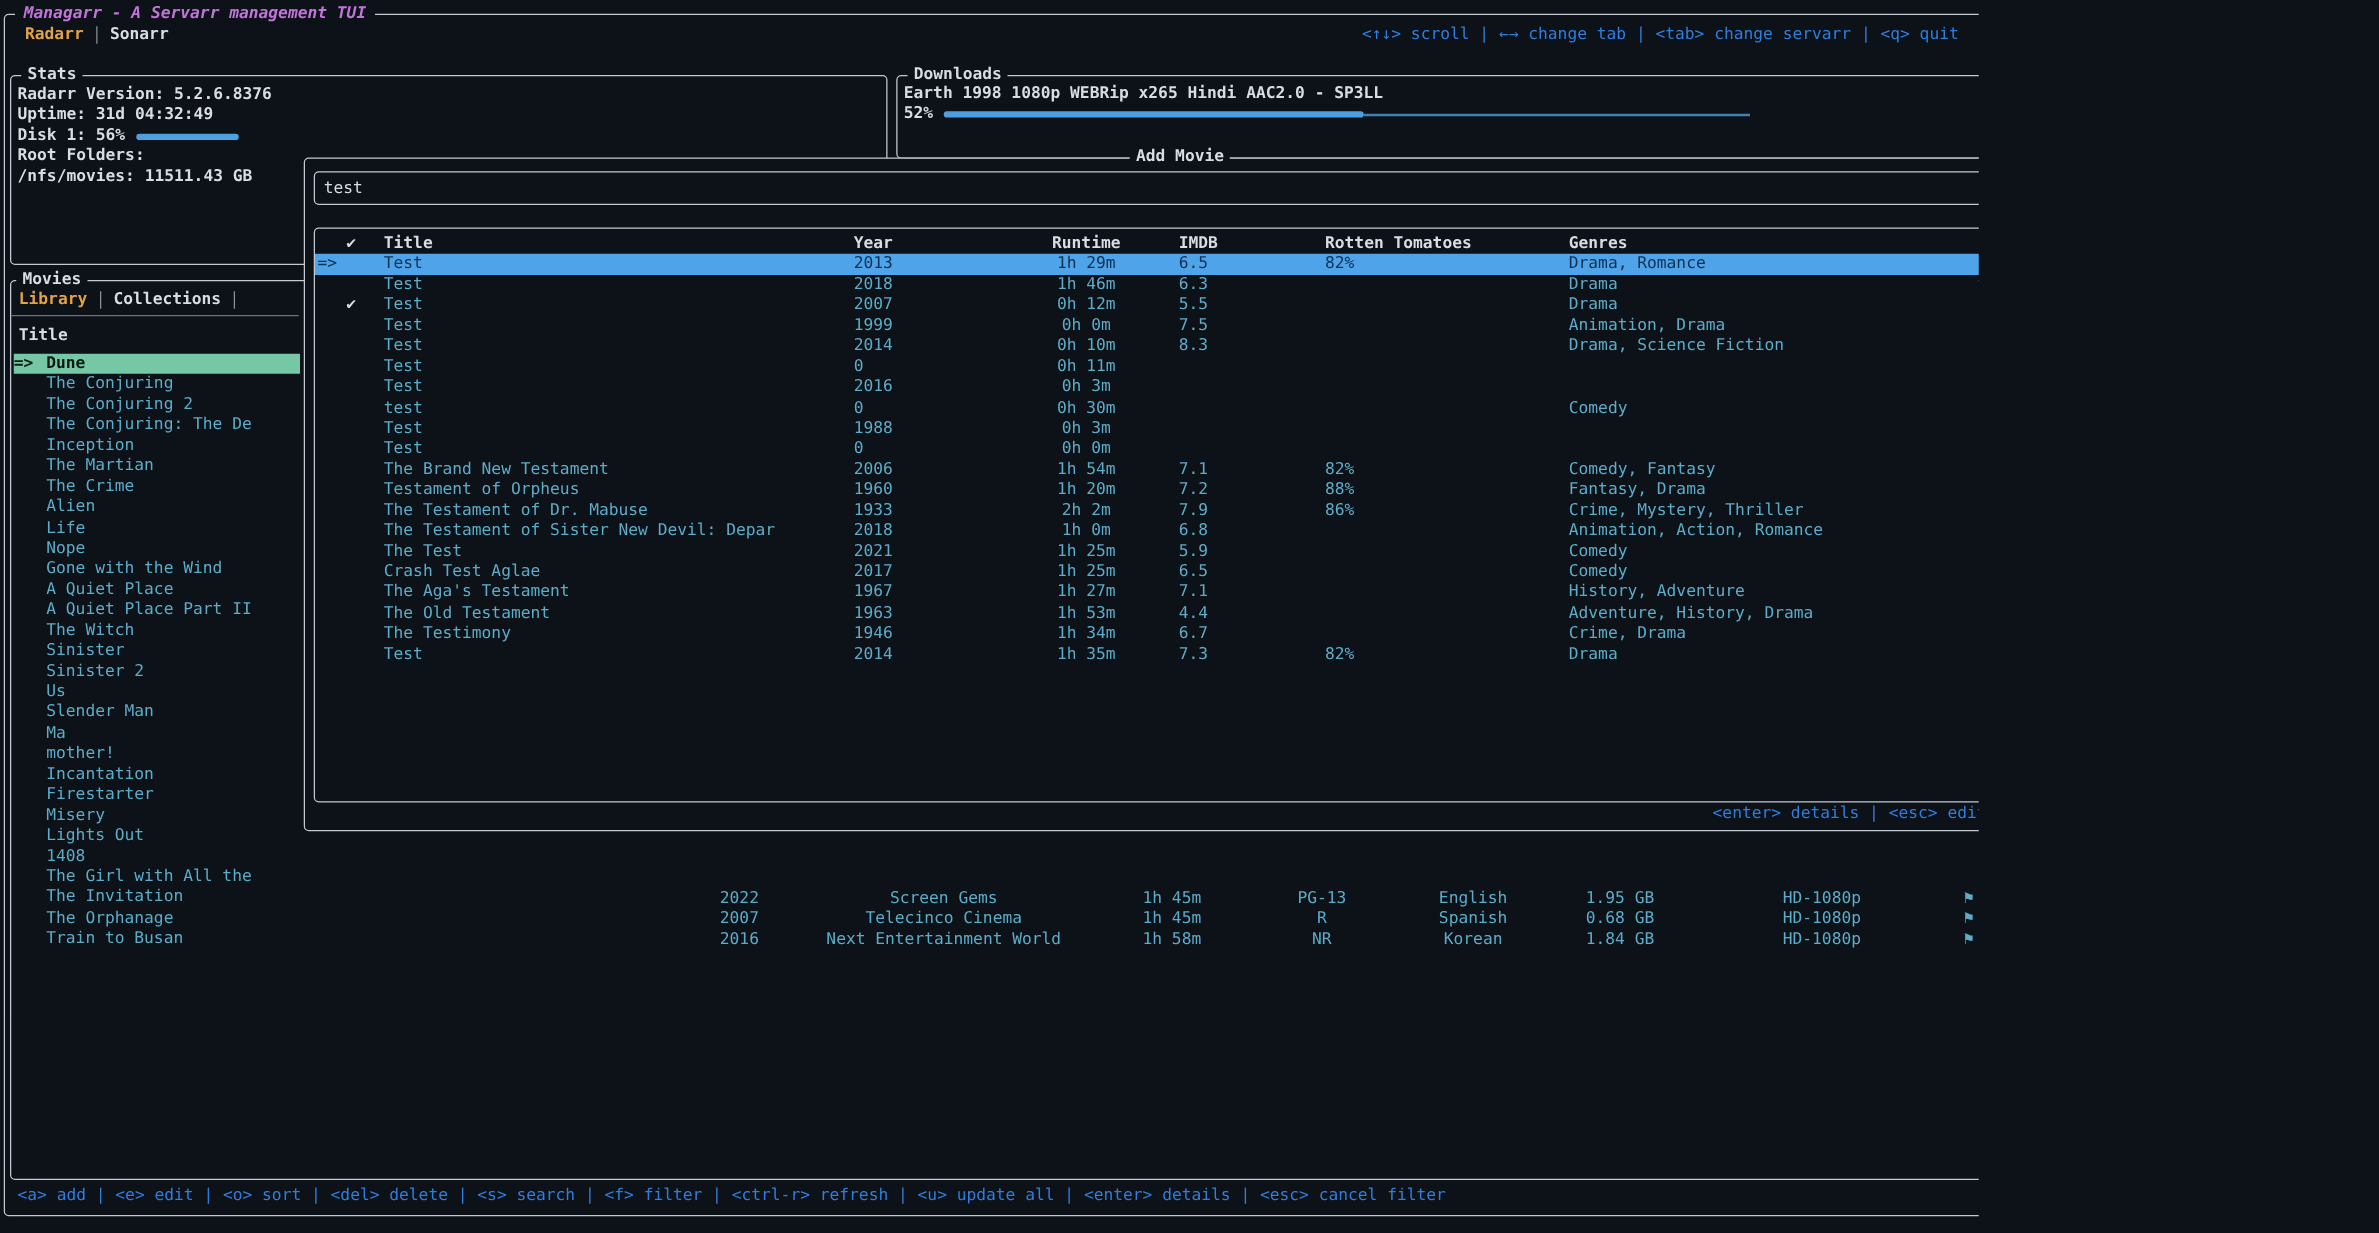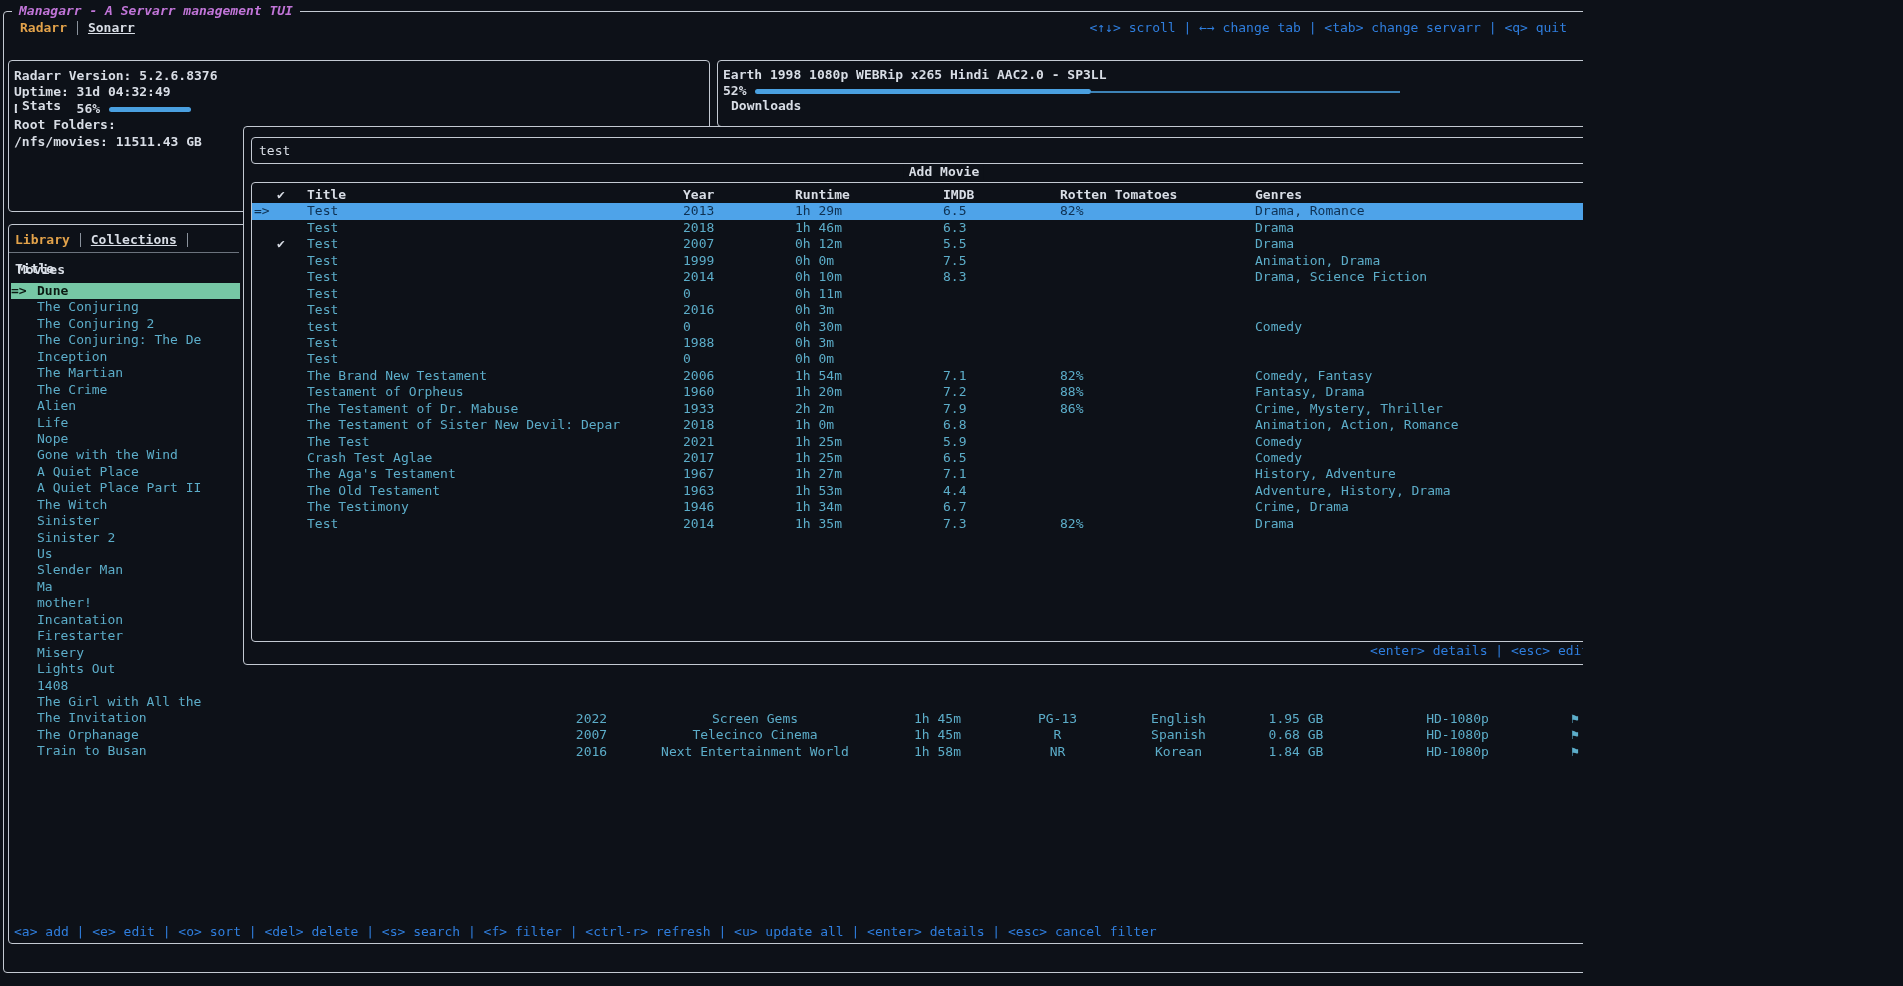--- a/index.html
+++ b/index.html
@@ -5,34 +5,34 @@
   :root{
     --bg:#0d1118; --fg:#d8dde5; --cyan:#5cadc9; --blue:#2f7ede; --orange:#e2a24a;
     --magenta:#c175d8; --green:#76c7a5; --hlblue:#4ea3e9; --border:#c3c9d2;
     --pbar:#4aa0e0; --seltext-blue:#0e3153; --seltext-green:#0c1a13;
   }
   *{box-sizing:border-box; margin:0; padding:0;}
   body{background:var(--bg);}
   .app{position:relative; width:1583px; height:986px; background:var(--bg); overflow:hidden;
        font-family:"DejaVu Sans Mono", monospace; font-size:13px; line-height:16.45px; color:var(--fg);}
   .b{font-weight:bold;}
-  .blue{color:var(--blue);} .cyan{color:var(--cyan);} .orange{color:var(--orange);} .white{color:var(--fg);text-decoration:underline;}
+  .blue{color:var(--blue);} .cyan{color:var(--cyan);} .orange{color:var(--orange);} .white{color:var(--fg);}
 
   .outer{position:absolute; left:3px; top:11px; width:1893px; height:962px;
          border:1px solid var(--border); border-radius:4px;}
   .apptitle{position:absolute; left:12px; top:3px; padding:0 7px; background:var(--bg);
             color:var(--magenta); font-style:italic; font-weight:bold; z-index:2;}
   .tabbar{position:absolute; left:20px; top:20px; display:flex; align-items:center; gap:10px;}
   .vsep{width:1px; height:14px; background:#8a929c; display:inline-block;}
   .tab{font-weight:bold; cursor:pointer;}
   .tophints{position:absolute; top:20px; right:16px;}
 
   .box{position:absolute; border:1px solid var(--border); border-radius:4px; background:var(--bg);}
   .boxtitle{position:absolute; top:-9px; left:8px; background:var(--bg); padding:0 5px;
-            font-weight:bold; color:var(--fg); white-space:nowrap;margin-top:46px;}
+            font-weight:bold; color:var(--fg); white-space:nowrap;}
 
   .stats{left:8px; top:60px; width:702px; height:152px; padding:7px 0 0 5px;}
   .line{white-space:nowrap;}
   .diskline{display:flex; align-items:center;}
   .diskbar{width:82px; height:5px; background:var(--pbar); border-radius:3px; margin-left:9px; display:inline-block;}
 
   .downloads{left:717px; top:60px; width:995px; height:67px; padding:6px 0 0 5px;}
   .dlline{display:flex; align-items:center;}
   .dlbar{display:flex; align-items:center; width:645px; margin-left:9px;}
   .dlfill{height:5px; background:var(--pbar); border-radius:3px; width:52%;}
@@ -66,30 +66,30 @@
           border:1px solid var(--border); border-radius:4px; color:var(--fg);
           font-family:inherit; font-size:13px; padding:0 7px; outline:none;}
   .results{position:absolute; left:7px; top:55px; width:1386px; height:460px;
            border:1px solid var(--border); border-radius:4px; padding-top:4px; overflow:hidden;}
   .trow{display:flex; height:16.45px; align-items:center; white-space:nowrap;}
   .rows .trow{cursor:pointer;}
   .c-pre{width:25px; flex:0 0 25px; padding-left:2px; color:var(--fg);}
   .c-chk{width:30px; flex:0 0 30px; color:var(--fg);}
   .c-title{width:376px; flex:0 0 376px; overflow:hidden;}
   .c-year{width:112px; flex:0 0 112px;}
-  .c-run{width:148px; flex:0 0 148px;}
+  .c-run{width:148px; flex:0 0 148px;text-align:center;}
   .c-imdb{width:117px; flex:0 0 117px;}
   .c-rt{width:195px; flex:0 0 195px;}
   .c-gen{flex:1; overflow:hidden;}
   .thead span{font-weight:bold; color:var(--fg);}
   .rows .trow:first-child{background:var(--hlblue);}
   .rows .trow:first-child span{color:var(--seltext-blue);}
   .modalhints{position:absolute; left:0; right:0; bottom:5px; text-align:right;}
 
-  .bottombar{position:absolute; left:14px; top:924px; white-space:nowrap;}
+  .bottombar{position:absolute; left:14px; top:949px; white-space:nowrap;}
 </style>
 </head>
 <body>
 
 <div class="app">
 
   <div class="outer"></div>
   <div class="apptitle">Managarr - A Servarr management TUI</div>
 
   <div class="tabbar">

